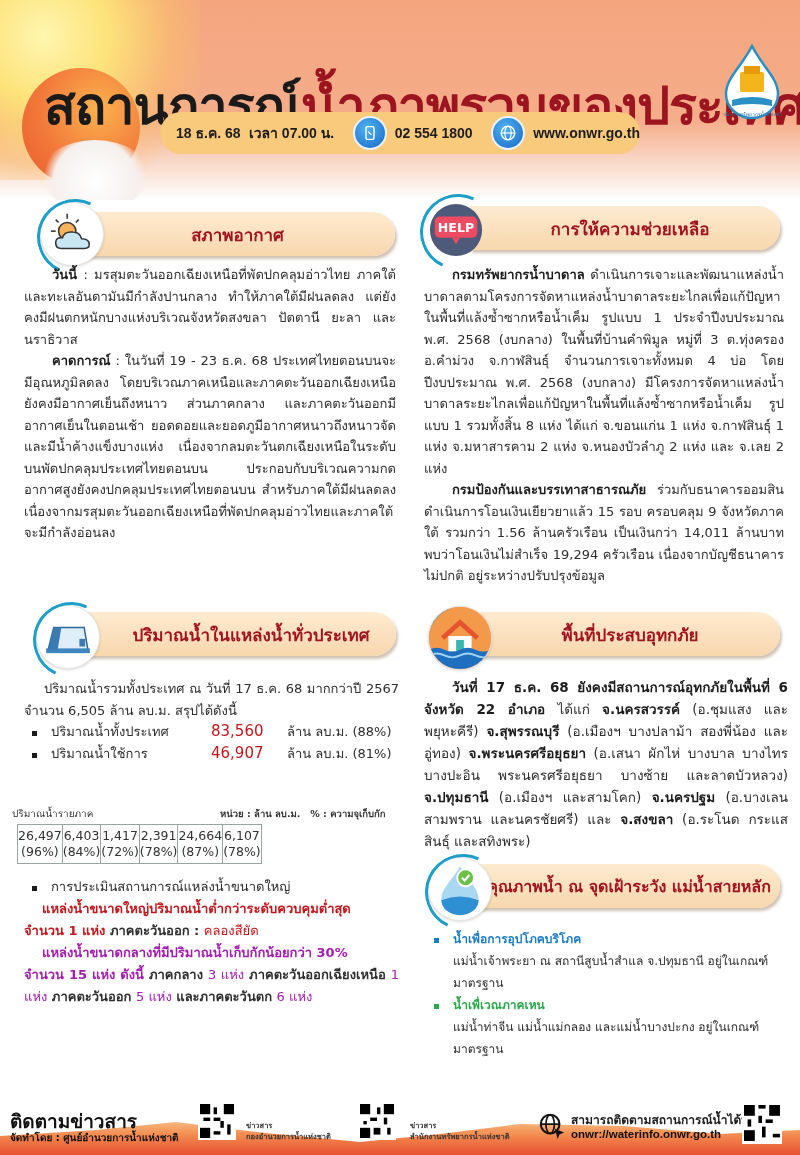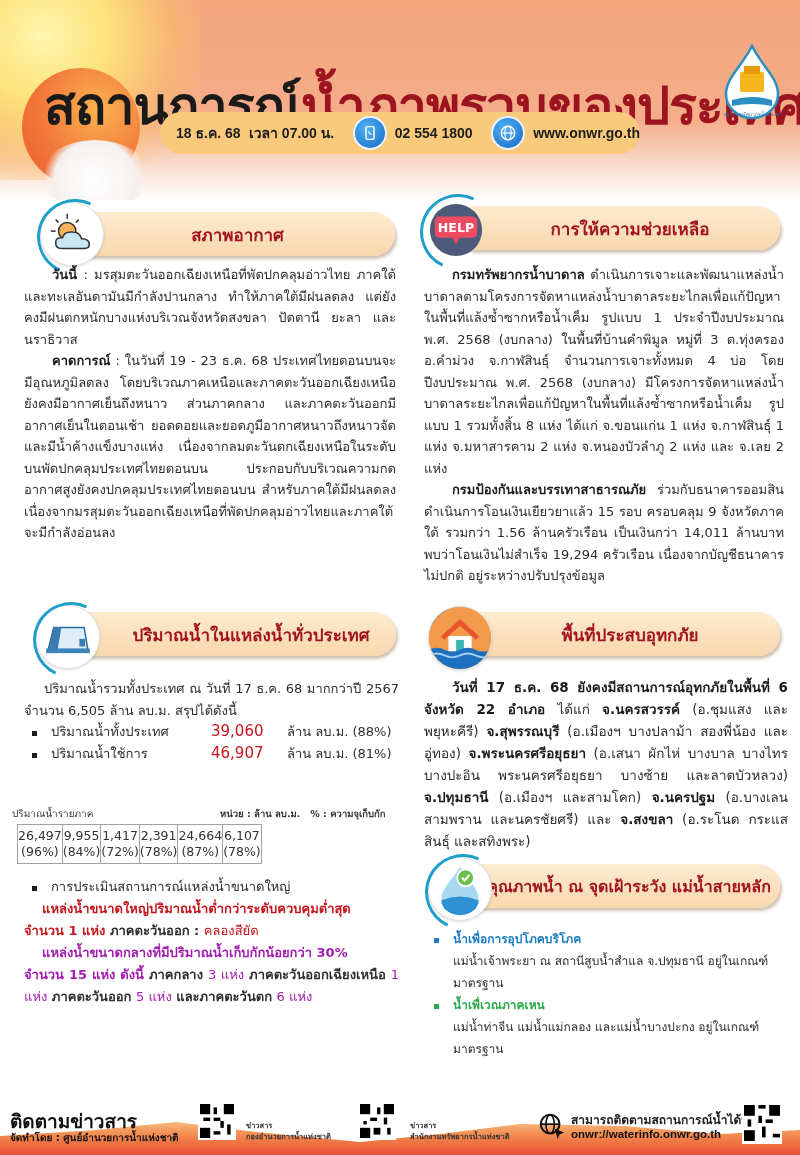--- a/index.html
+++ b/index.html
@@ -187,39 +187,39 @@
     <rect x="2" y="32" width="46" height="5" fill="#3d85bd"></rect>
     <path d="M10 10 L4 34 L14 34 L18 10Z" fill="#3a7bb3"></path>
     <rect x="37" y="22" width="6" height="8" fill="#3a7bb3"></rect>
   </svg>
 </div>
 <div class="para" style="left:24px; top:678px; width:375px;">
   <p style="text-indent:20px">ปริมาณน้ำรวมทั้งประเทศ ณ วันที่ 17 ธ.ค. 68 มากกว่าปี 2567 จำนวน 6,505 ล้าน ลบ.ม. สรุปได้ดังนี้</p>
   <div class="bullet">
     <span class="sq"></span>
     <span style="width:160px">ปริมาณน้ำทั้งประเทศ</span>
-    <span class="red" style="font-size:15px; width:66px">39,060</span>
+    <span class="red" style="font-size:15px; width:66px">83,560</span>
     <span style="margin-left:10px">ล้าน ลบ.ม. (88%)</span>
   </div>
   <div class="bullet">
     <span class="sq"></span>
     <span style="width:160px">ปริมาณน้ำใช้การ</span>
     <span class="red" style="font-size:15px; width:66px">46,907</span>
     <span style="margin-left:10px">ล้าน ลบ.ม. (81%)</span>
   </div>
 </div>
 
 <div style="position:absolute; left:12px; top:806px; font-size:10px; color:#333;">ปริมาณน้ำรายภาค</div>
 <div style="position:absolute; left:220px; top:806px; font-size:9.5px; color:#333; white-space:pre; font-weight:700;">หน่วย : ล้าน ลบ.ม.   % : ความจุเก็บกัก</div>
 
 <table class="rtable">
   <tbody>
   <tr>
     <td><span>26,497</span><br><span>(96%)</span></td>
-    <td><span>9,955</span><br><span>(84%)</span></td>
+    <td><span>6,403</span><br><span>(84%)</span></td>
     <td><span>1,417</span><br><span>(72%)</span></td>
     <td><span>2,391</span><br><span>(78%)</span></td>
     <td><span>24,664</span><br><span>(87%)</span></td>
     <td><span>6,107</span><br><span>(78%)</span></td>
   </tr>
 </tbody>
   </table>
 
 <div class="para" style="left:24px; top:876px; width:375px; font-size:13px; line-height:22px;">
   <div class="bullet">

